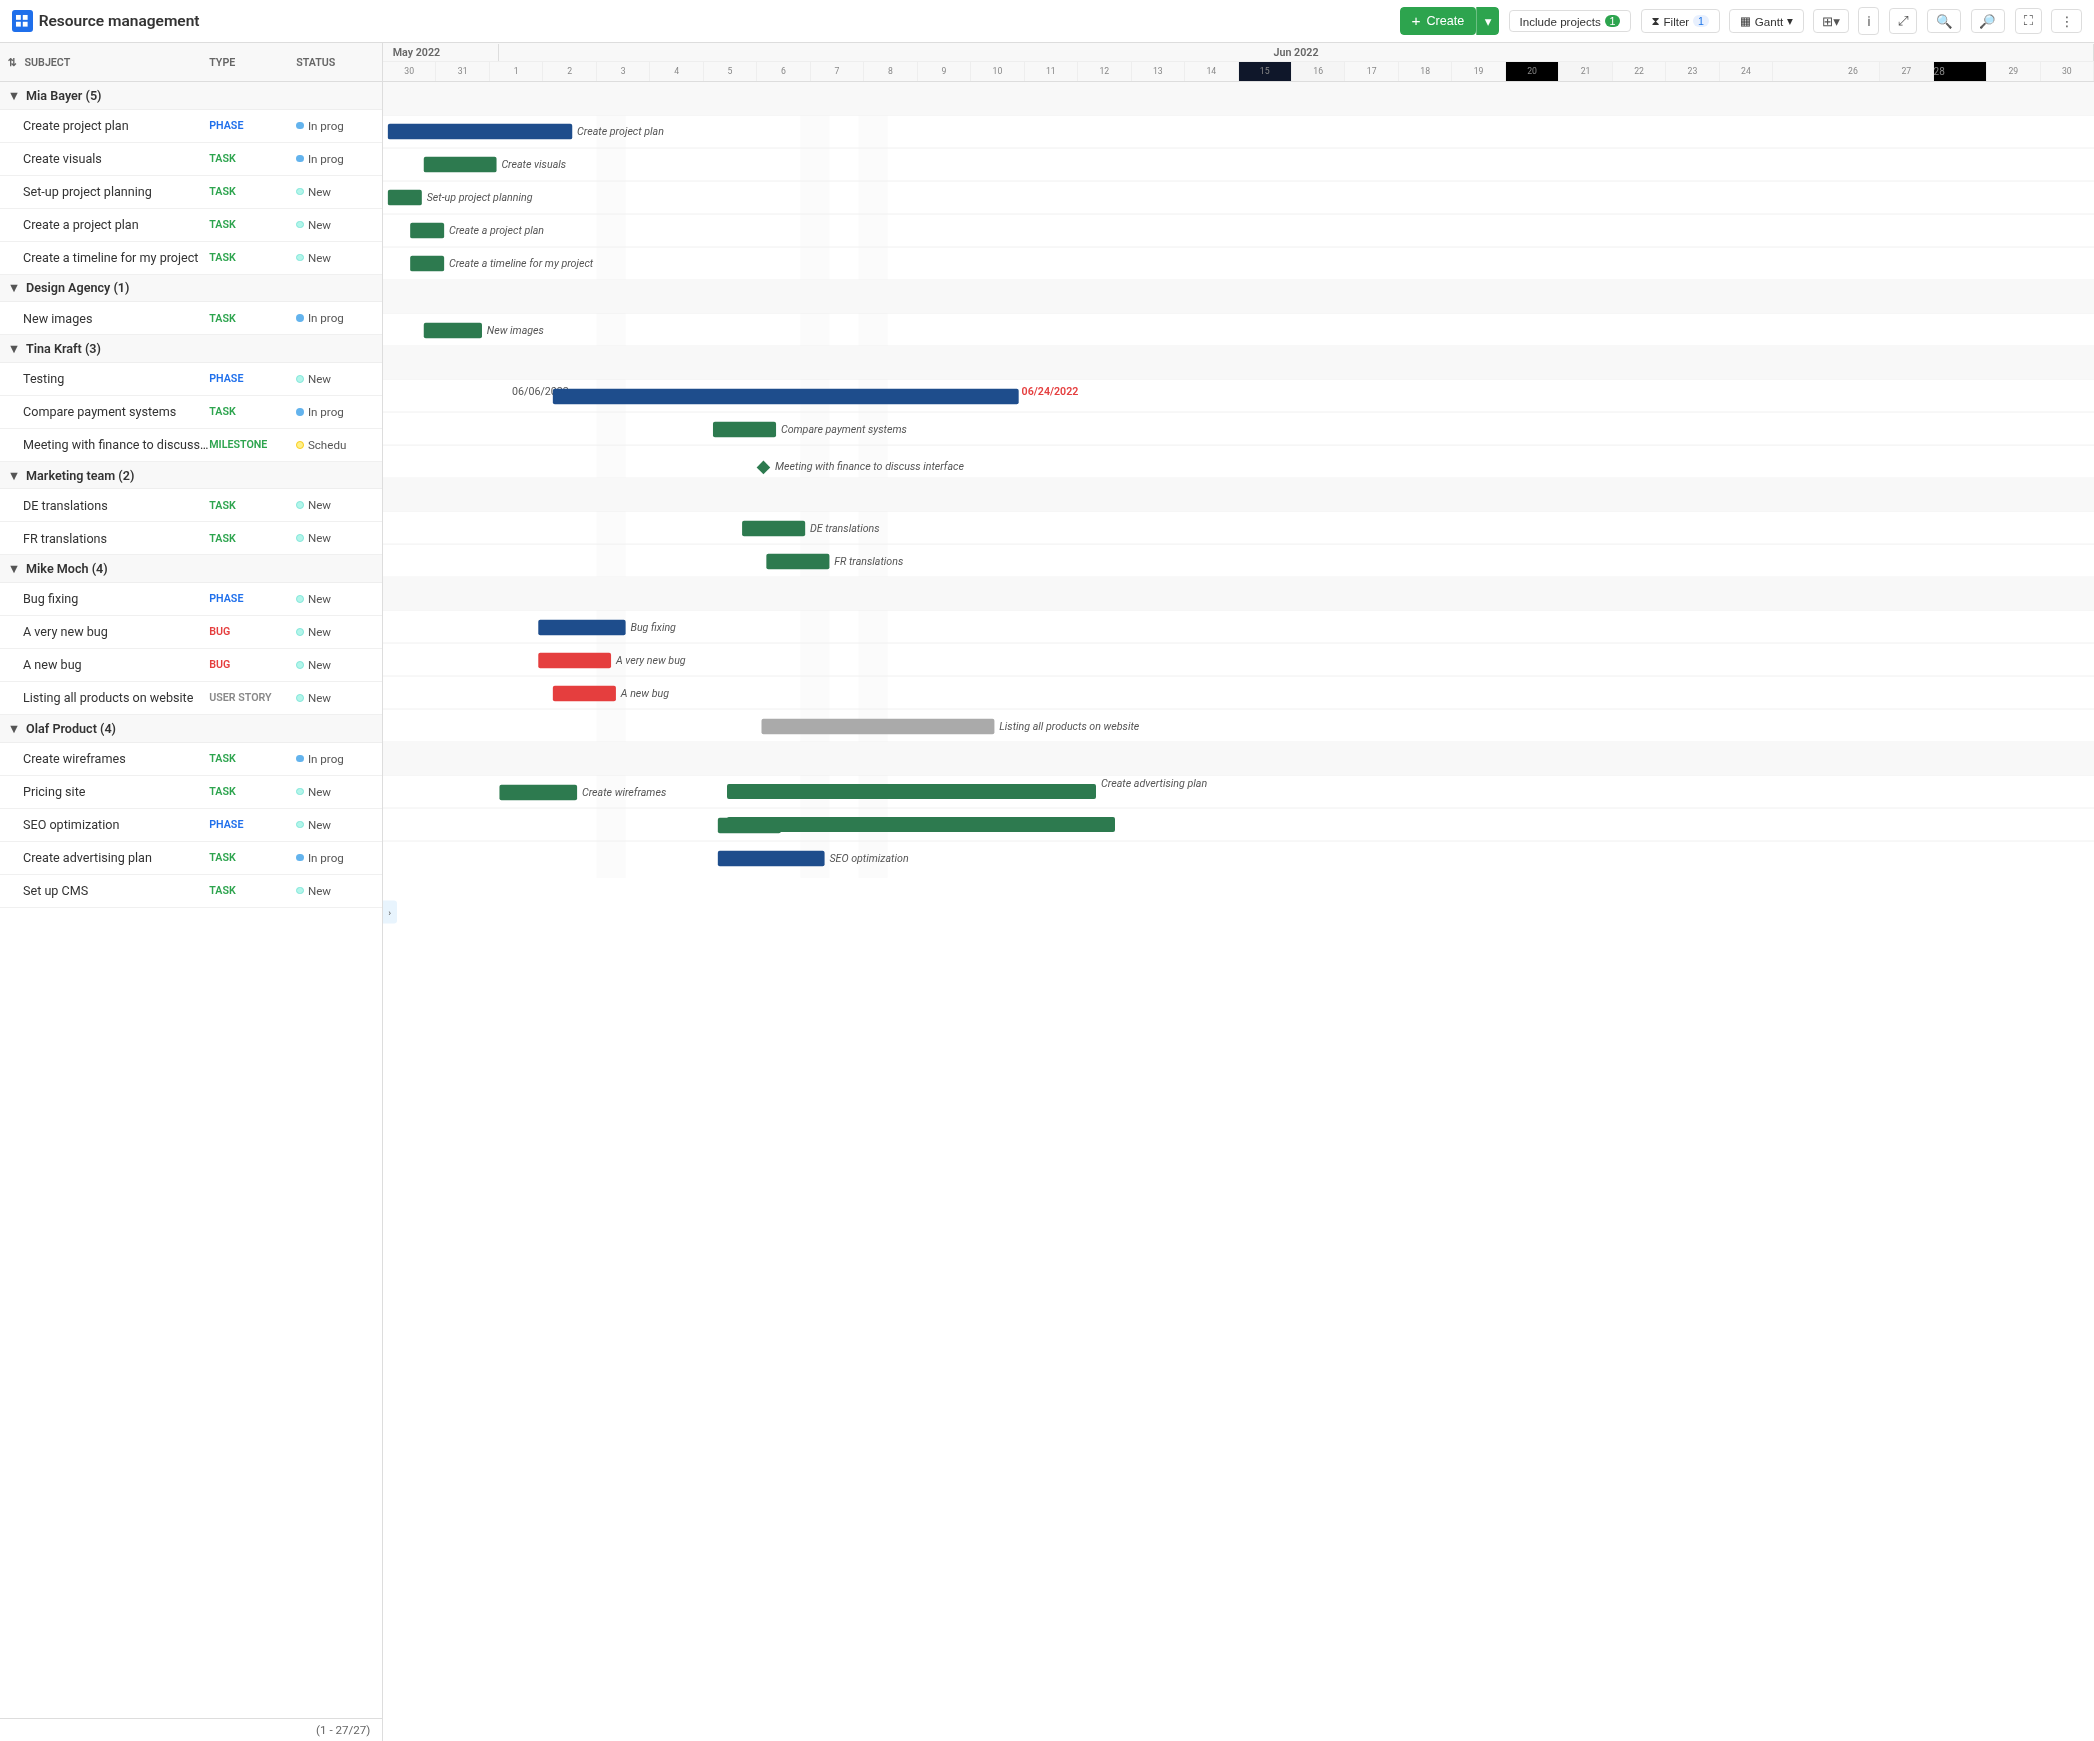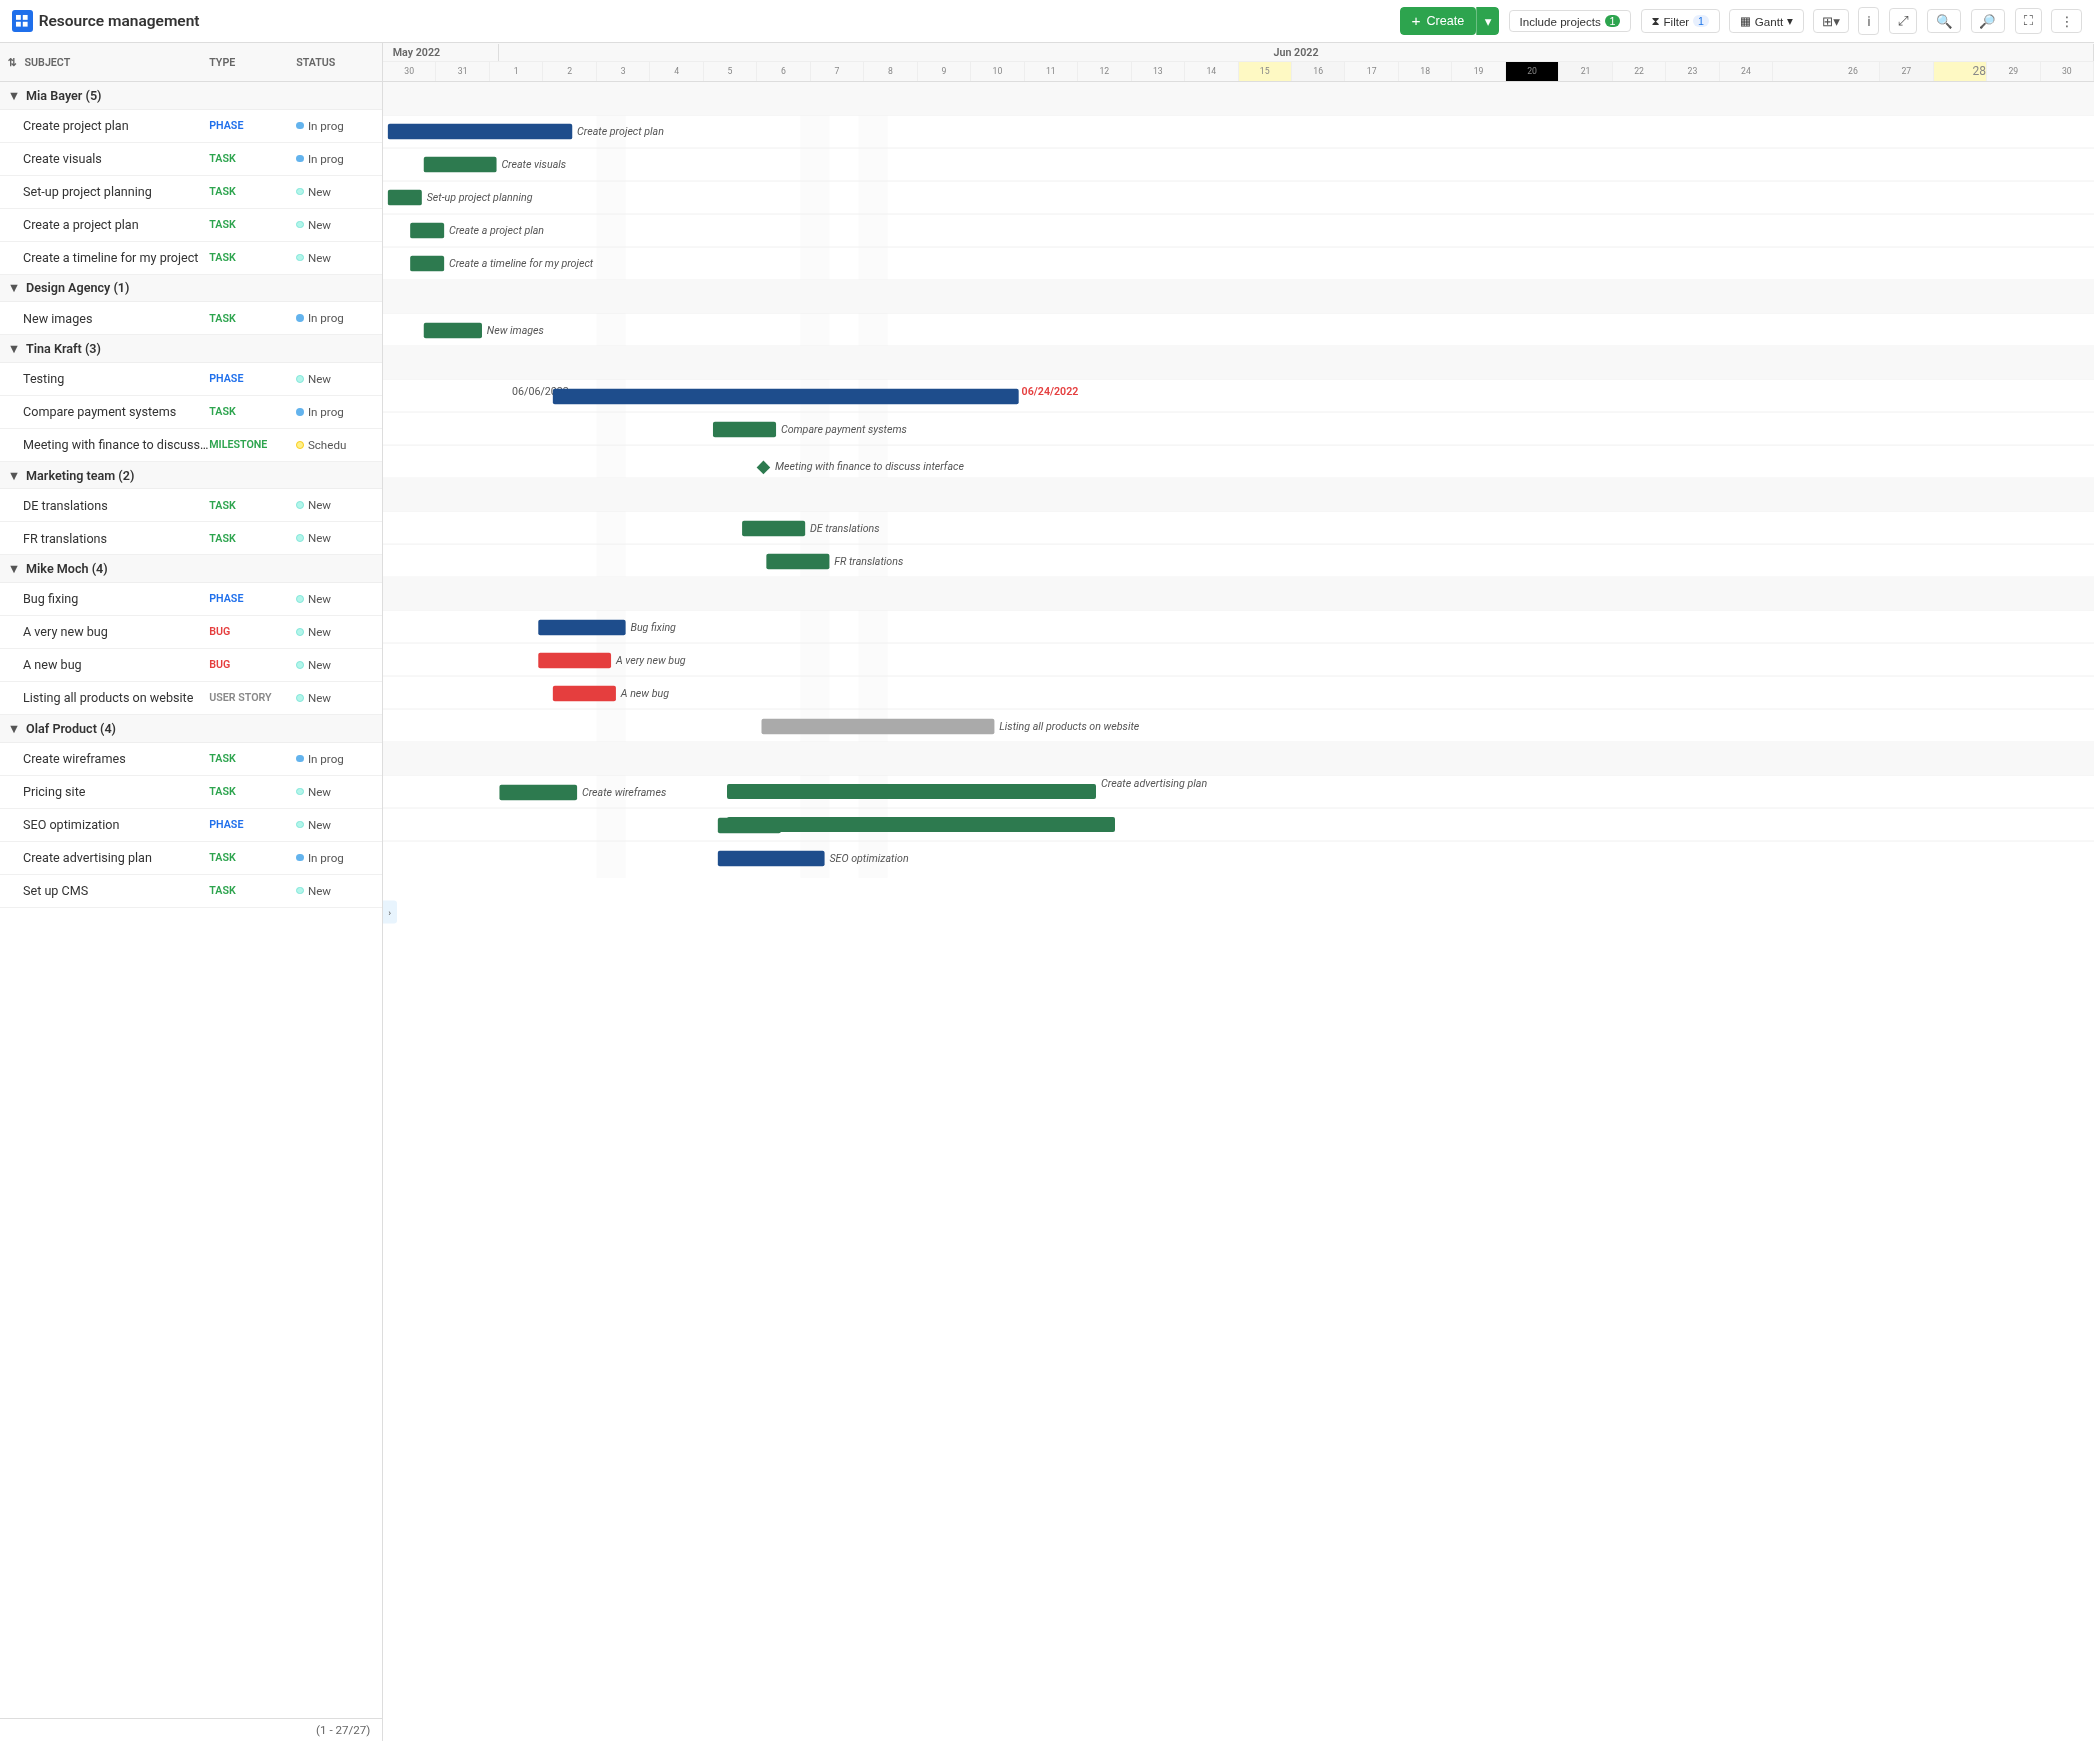--- a/index.html
+++ b/index.html
@@ -290,34 +290,34 @@
           <span style="font-size:8.7px;color:#888;text-align:center;flex:1;border-right:1px solid #eee;line-height:19.4px;">5</span>
           <span style="font-size:8.7px;color:#888;text-align:center;flex:1;border-right:1px solid #eee;line-height:19.4px;">6</span>
           <span style="font-size:8.7px;color:#888;text-align:center;flex:1;border-right:1px solid #eee;line-height:19.4px;">7</span>
           <span style="font-size:8.7px;color:#888;text-align:center;flex:1;border-right:1px solid #eee;line-height:19.4px;">8</span>
           <span style="font-size:8.7px;color:#888;text-align:center;flex:1;border-right:1px solid #eee;line-height:19.4px;">9</span>
           <span style="font-size:8.7px;color:#888;text-align:center;flex:1;border-right:1px solid #eee;line-height:19.4px;">10</span>
           <span style="font-size:8.7px;color:#888;text-align:center;flex:1;border-right:1px solid #eee;line-height:19.4px;">11</span>
           <span style="font-size:8.7px;color:#888;text-align:center;flex:1;border-right:1px solid #eee;line-height:19.4px;">12</span>
           <span style="font-size:8.7px;color:#888;text-align:center;flex:1;border-right:1px solid #eee;line-height:19.4px;">13</span>
           <span style="font-size:8.7px;color:#888;text-align:center;flex:1;border-right:1px solid #eee;line-height:19.4px;">14</span>
-          <span style="font-size:8.7px;color:#888;text-align:center;flex:1;border-right:1px solid #eee;line-height:19.4px;background:#fef9c3;">15</span>
+          <span style="font-size:8.7px;color:#888;text-align:center;flex:1;border-right:1px solid #eee;line-height:19.4px;background:#0f172a;">15</span>
           <span style="font-size:8.7px;color:#888;text-align:center;flex:1;border-right:1px solid #eee;line-height:19.4px;background:#f5f5f5;">16</span>
           <span style="font-size:8.7px;color:#888;text-align:center;flex:1;border-right:1px solid #eee;line-height:19.4px;">17</span>
           <span style="font-size:8.7px;color:#888;text-align:center;flex:1;border-right:1px solid #eee;line-height:19.4px;">18</span>
           <span style="font-size:8.7px;color:#888;text-align:center;flex:1;border-right:1px solid #eee;line-height:19.4px;">19</span>
           <span style="font-size:8.7px;color:#888;text-align:center;flex:1;border-right:1px solid #eee;line-height:19.4px;background:#000000;">20</span>
           <span style="font-size:8.7px;color:#888;text-align:center;flex:1;border-right:1px solid #eee;line-height:19.4px;background:#f5f5f5;">21</span>
           <span style="font-size:8.7px;color:#888;text-align:center;flex:1;border-right:1px solid #eee;line-height:19.4px;">22</span>
           <span style="font-size:8.7px;color:#888;text-align:center;flex:1;border-right:1px solid #eee;line-height:19.4px;">23</span>
           <span style="font-size:8.7px;color:#888;text-align:center;flex:1;border-right:1px solid #eee;line-height:19.4px;">24</span>
           <span style="font-size:8.7px;color:#888;text-align:center;flex:1;border-right:1px solid #eee;line-height:19.4px;margin-top:32px;">25</span>
           <span style="font-size:8.7px;color:#888;text-align:center;flex:1;border-right:1px solid #eee;line-height:19.4px;">26</span>
           <span style="font-size:8.7px;color:#888;text-align:center;flex:1;border-right:1px solid #eee;line-height:19.4px;background:#f5f5f5;">27</span>
-          <span style="font-size:12px;color:#888;text-align:right;flex:1;border-right:1px solid #eee;line-height:19.4px;background:#fef9c3;">28</span>
+          <span style="font-size:10px;color:#888;text-align:left;flex:1;border-right:1px solid #eee;line-height:19.4px;background:#000000;">28</span>
           <span style="font-size:8.7px;color:#888;text-align:center;flex:1;border-right:1px solid #eee;line-height:19.4px;">29</span>
           <span style="font-size:8.7px;color:#888;text-align:center;flex:1;border-right:1px solid #eee;line-height:19.4px;">30</span>
         </div>
       </div>
     </div>
 
     <div class="gantt-body" style="flex:1;overflow:auto;position:relative;">
       
       <div class="left-arrow" style="position:absolute;left:0;top:50%;transform:translateY(-50%);z-index:10;background:#e8f4fd;width:13.6px;height:23px;display:flex;align-items:center;justify-content:center;cursor:pointer;border-radius:0 2.9px 2.9px 0;">
         <span style="font-size:9.7px;color:#555;">›</span>

